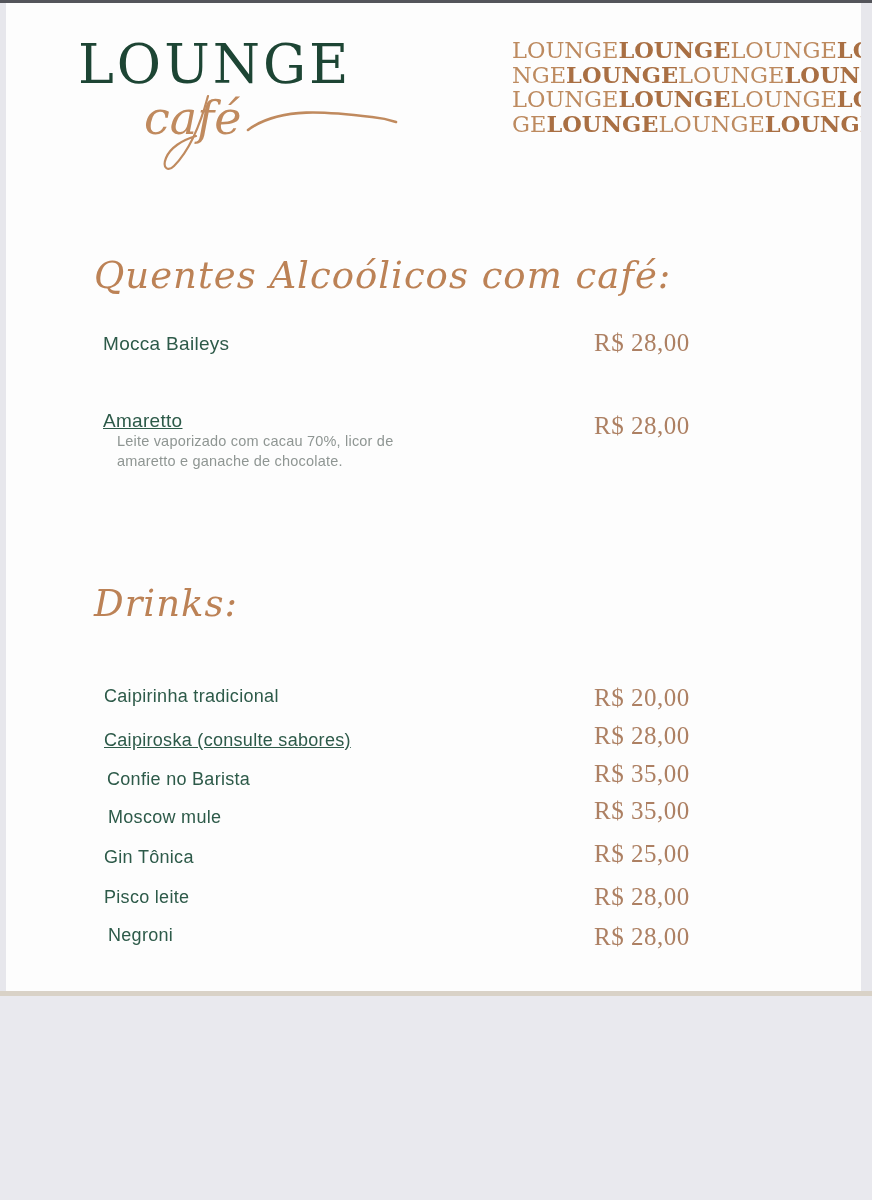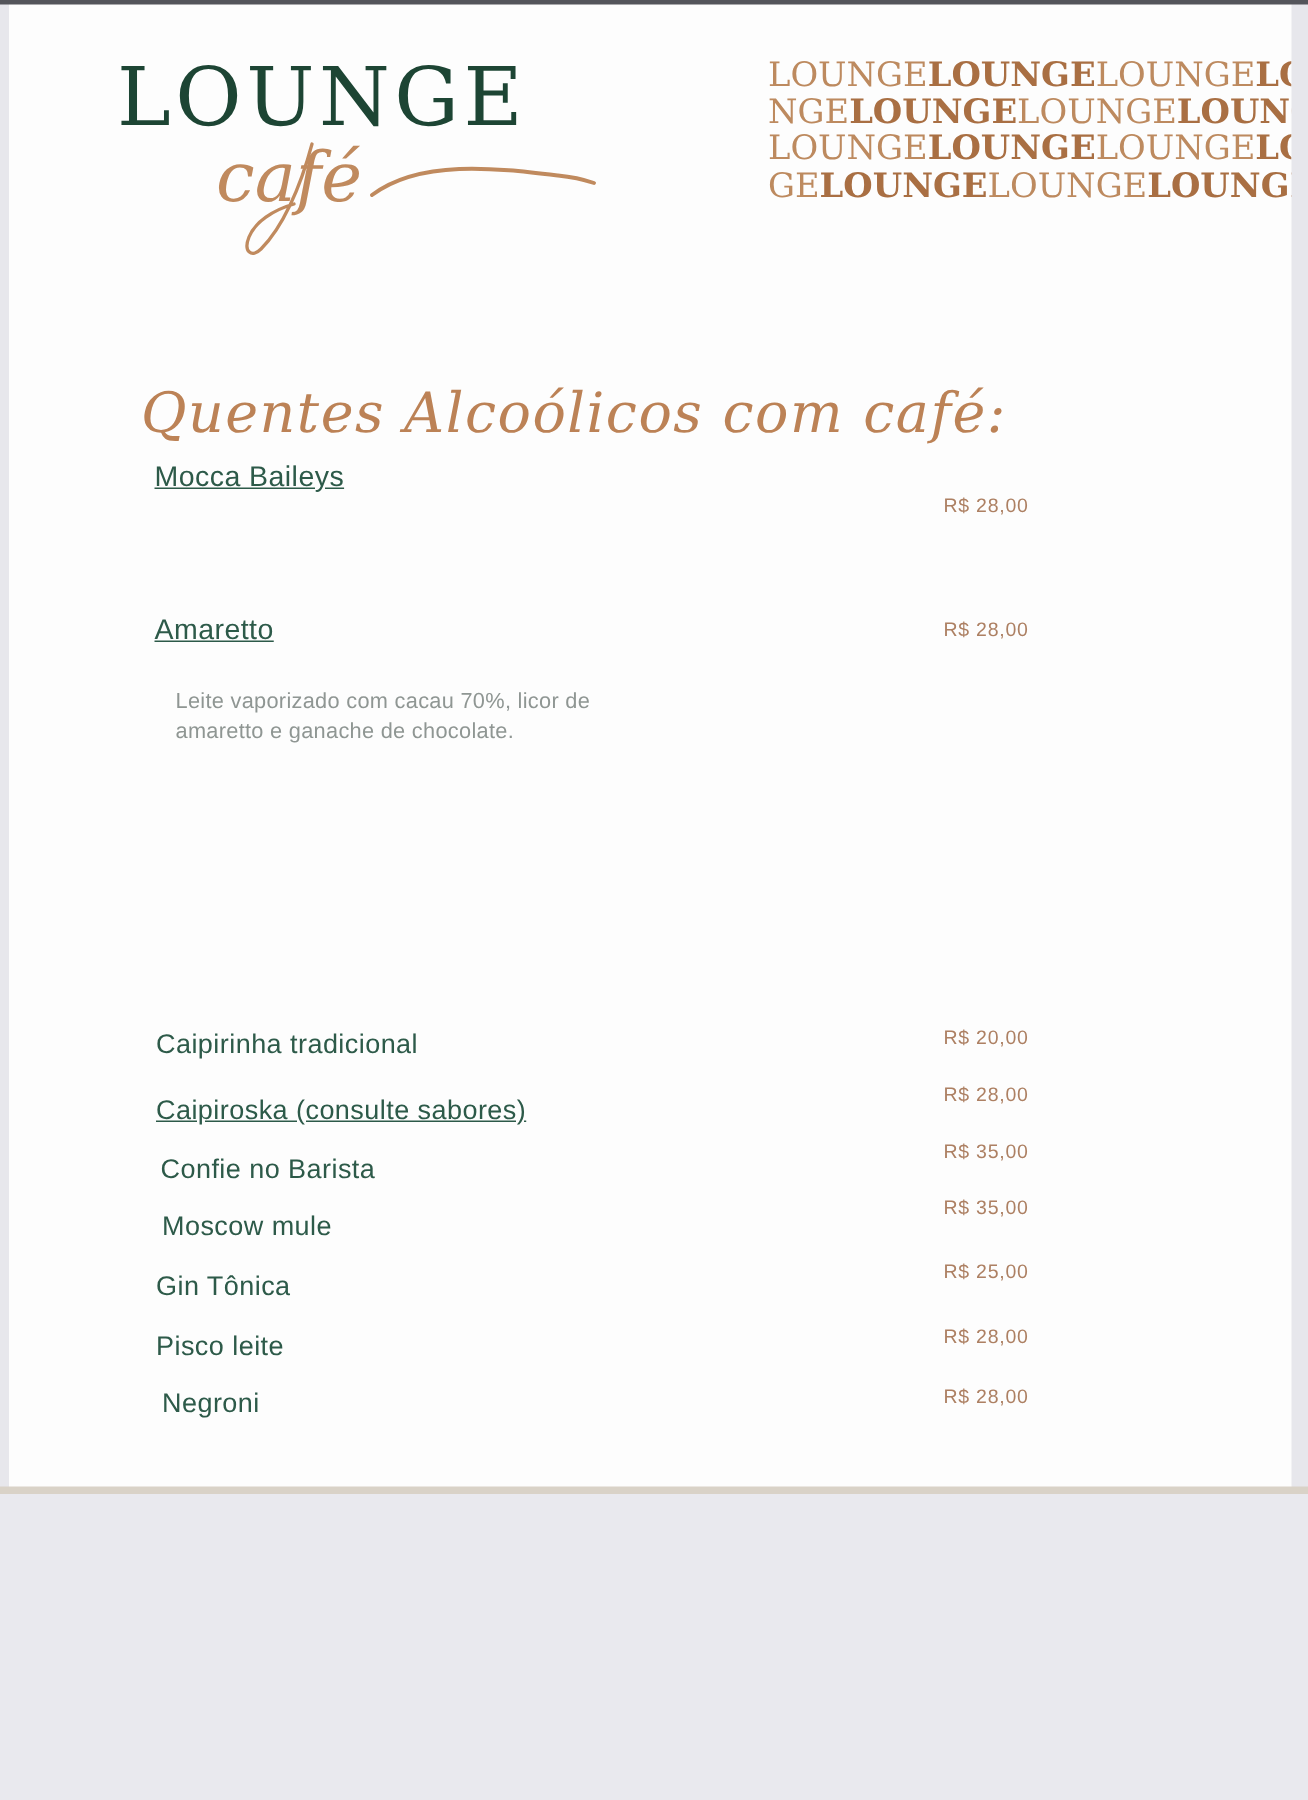--- a/index.html
+++ b/index.html
@@ -42,27 +42,27 @@
 
   
   .item-name {
     position:absolute; font-size:19px; color:#2d5a49; font-weight:500; letter-spacing:0.3px;
   }
   .item-desc {
     position:absolute; font-size:14.5px; line-height:19.5px; color:#8f9693;
     white-space:pre-wrap; letter-spacing:0.2px;
   }
   .price {
-    position:absolute; left:629px; font-size:13px; color:#ad8063; letter-spacing:0.5px;
+    position:absolute; left:594px; font-size:25px; color:#ad8063; letter-spacing:0.5px;font-family:Liberation Serif, serif;
   }
-  .n-mocca { left:103px; top:308px;text-decoration:underline; }
+  .n-mocca { left:103px; top:333px; }
   .d-mocca { left:117px; top:352px; }
   .p-mocca { top:329px; }
   .n-amaretto { left:103px; top:410px;text-decoration:underline; }
-  .d-amaretto { left:117px; top:432px;margin-top:27px; }
+  .d-amaretto { left:117px; top:432px; }
   .p-amaretto { top:412px; }
 
   
   .drink-name { position:absolute; font-size:18px; color:#2d5a49; font-weight:500; letter-spacing:0.3px; }
   .dn-1 { left:104px; top:686px; }  .dp-1 { top:684px; }
   .dn-2 { left:104px; top:730px;text-decoration:underline; }  .dp-2 { top:722px; }
   .dn-3 { left:107px; top:769px; }  .dp-3 { top:760px; }
   .dn-4 { left:108px; top:807px; }  .dp-4 { top:797px; }
   .dn-5 { left:104px; top:847px; }  .dp-5 { top:840px; }
   .dn-6 { left:104px; top:887px; }  .dp-6 { top:883px; }
@@ -104,20 +104,21 @@
   <div class="script-heading h-quentes">Quentes Alcoólicos com café:</div>
 
   <div class="item-name n-mocca">Mocca Baileys</div>
   <div class="price p-mocca">R$ 28,00</div>
 
   <div class="item-name n-amaretto">Amaretto</div>
   <div class="item-desc d-amaretto">Leite vaporizado com cacau 70%, licor de
 amaretto e ganache de chocolate.</div>
   <div class="price p-amaretto">R$ 28,00</div>
 
+  <div class="script-heading h-drinks">Drinks:</div>
 
   <div class="drink-name dn-1">Caipirinha tradicional</div>
   <div class="price dp-1">R$ 20,00</div>
   <div class="drink-name dn-2">Caipiroska (consulte sabores)</div>
   <div class="price dp-2">R$ 28,00</div>
   <div class="drink-name dn-3">Confie no Barista</div>
   <div class="price dp-3">R$ 35,00</div>
   <div class="drink-name dn-4">Moscow mule</div>
   <div class="price dp-4">R$ 35,00</div>
   <div class="drink-name dn-5">Gin Tônica</div>

